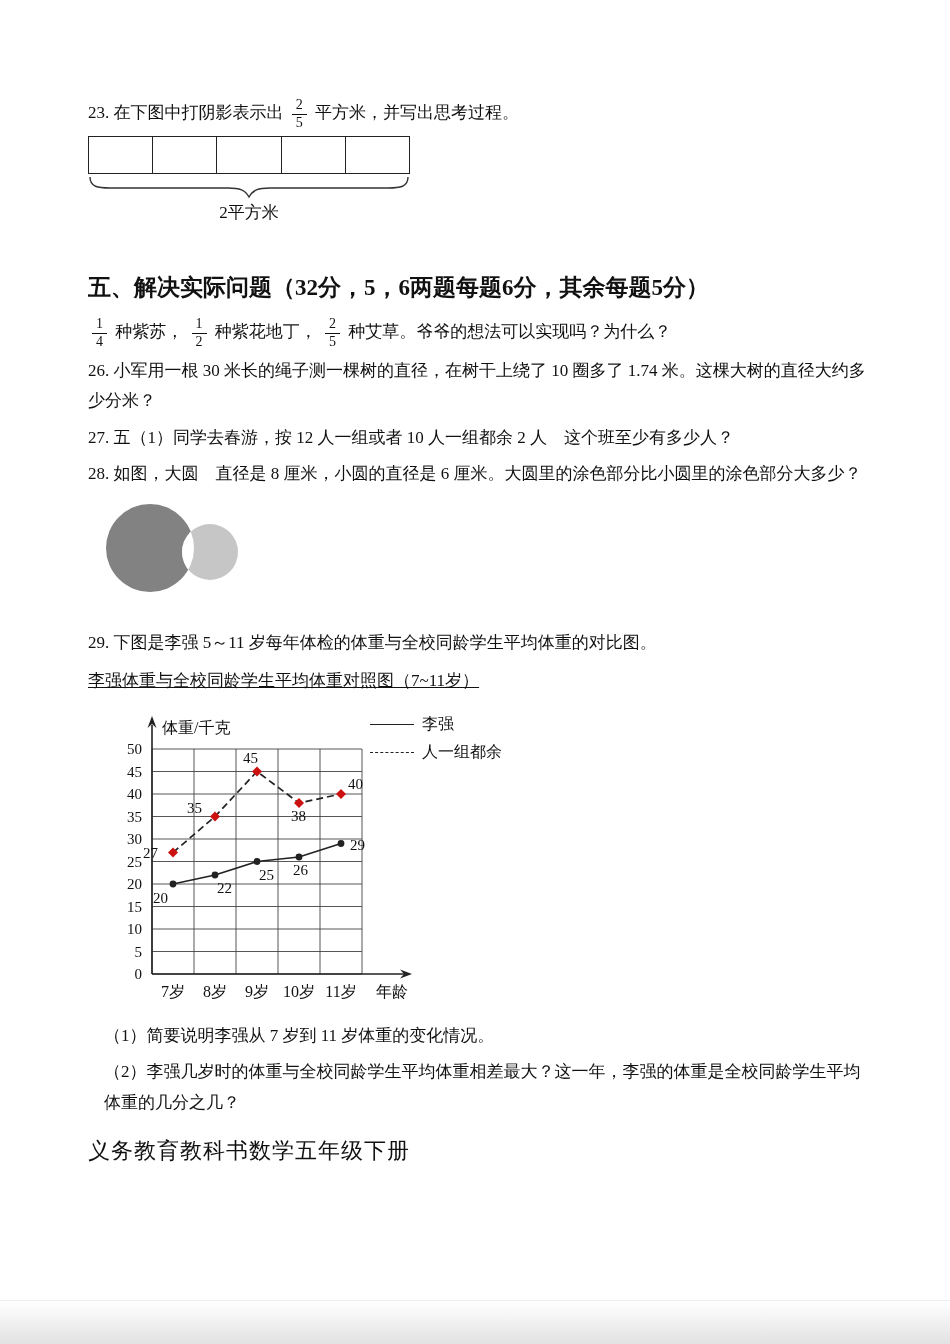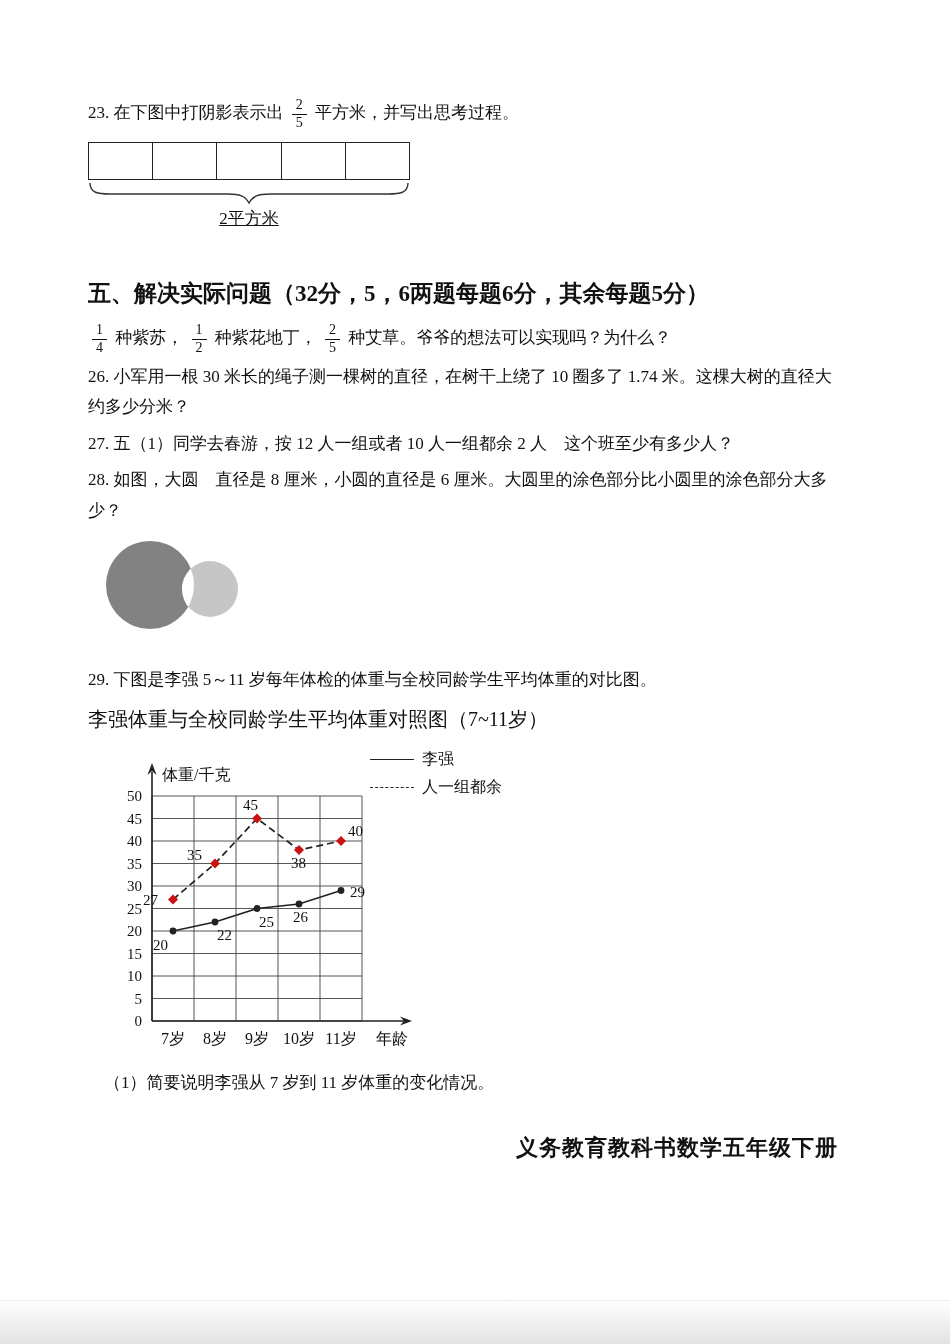--- a/index.html
+++ b/index.html
@@ -2,55 +2,55 @@
 <html><head>
 <meta charset="utf-8">
 <style>
   * { margin:0; padding:0; box-sizing:border-box; }
   html,body { background:#ffffff; }
   body {
     width:950px; height:1344px; position:relative; overflow:hidden;
     color:#111; font-family:"Liberation Serif","DejaVu Serif",serif;
     font-size:17px;
   }
-  .page { padding:92px 112px 0 88px; }
+  .page { padding:92px 80px 0 88px; }
   p.q { line-height:1.8; margin:6px 0; }
   p.sub { padding-left:16px; }
   .section { font-size:23px; font-weight:bold; margin:46px 0 10px 0; line-height:1.6; }
 
   
   .frac { display:inline-flex; flex-direction:column; align-items:center;
           vertical-align:middle; margin:0 4px; line-height:1.05; font-size:14px; }
   .frac .num { padding:0 4px 1px 4px; border-bottom:1px solid #111; }
   .frac .den { padding-top:1px; }
 
   
-  .diagram23 { margin-top:12px; width:322px;text-decoration:underline; }
+  .diagram23 { margin-top:6px; width:322px; }
   .cells { display:flex; width:322px; height:38px; border:1.4px solid #222; }
   .cells .cell { flex:1; border-left:1.2px solid #222; }
   .cells .cell:first-child { border-left:none; }
   .brace { display:block; margin-top:1px; }
   .brace-label { text-align:center; margin-top:2px; font-size:17px; }
 
   
   .circles { display:block; margin:2px 0 0 2px; }
 
   
   .chart-block { margin-top:8px; }
-  .chart-title { font-size:20px; line-height:1.6; margin-bottom:12px; }
+  .chart-title { font-size:17px; line-height:1.6; margin-bottom:6px;text-decoration:underline; }
   .chart-wrap { position:relative; }
-  .chart-legend { position:absolute; left:282px; top:2px; font-size:16px; }
+  .chart-legend { position:absolute; left:282px; top:14px; font-size:16px; }
   .lrow { display:flex; align-items:center; margin-bottom:7px; }
   .lsample { display:inline-block; width:44px; height:0; margin-right:8px; }
   .lsample.solid  { border-top:1.6px solid #222; }
   .lsample.dashed { border-top:1.7px dashed #222; }
   svg text { fill:#111; }
 
-  .footer-title { text-align:right; font-size:22px; font-weight:bold;
-                  margin-top:34px; letter-spacing:1px; }
+  .footer-title { text-align:left; font-size:22px; font-weight:normal;
+                  margin-top:18px; letter-spacing:1px; }
 
   .bottom-edge { position:absolute; left:0; bottom:0; width:950px; height:44px;
                  background:linear-gradient(to bottom,#ffffff 0%,#efefef 55%,#e2e2e2 100%);
                  border-top:1px solid #eeeeee; }
 </style>
 </head>
 <body>
 
 <div class="page">
 
@@ -187,17 +187,18 @@
           <text x="155" y="62.5" font-size="15">45</text>
           <path d="M211 98 l5 5 l-5 5 l-5 -5 z" fill="#cc1111"></path>
           <text x="203" y="121" font-size="15">38</text>
           <path d="M253 89 l5 5 l-5 5 l-5 -5 z" fill="#cc1111"></path>
           <text x="260" y="89" font-size="15">40</text>
         </svg>
     </div>
   </div>
 
   <p class="q sub" style="">（1）简要说明李强从 7 岁到 11 岁体重的变化情况。</p>
+  <p class="q sub">（2）李强几岁时的体重与全校同龄学生平均体重相差最大？这一年，李强的体重是全校同龄学生平均体重的几分之几？</p>
 
   <h1 class="footer-title">义务教育教科书数学五年级下册</h1>
 </div>
 
 <div class="bottom-edge"></div>
 
 </body></html>

